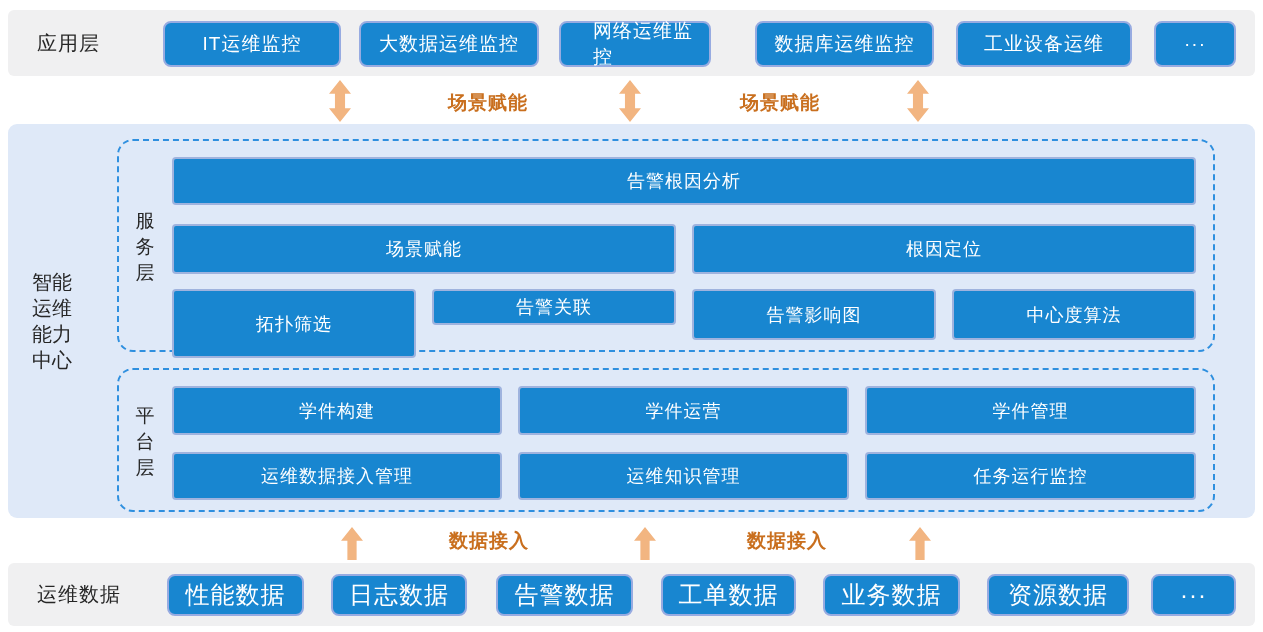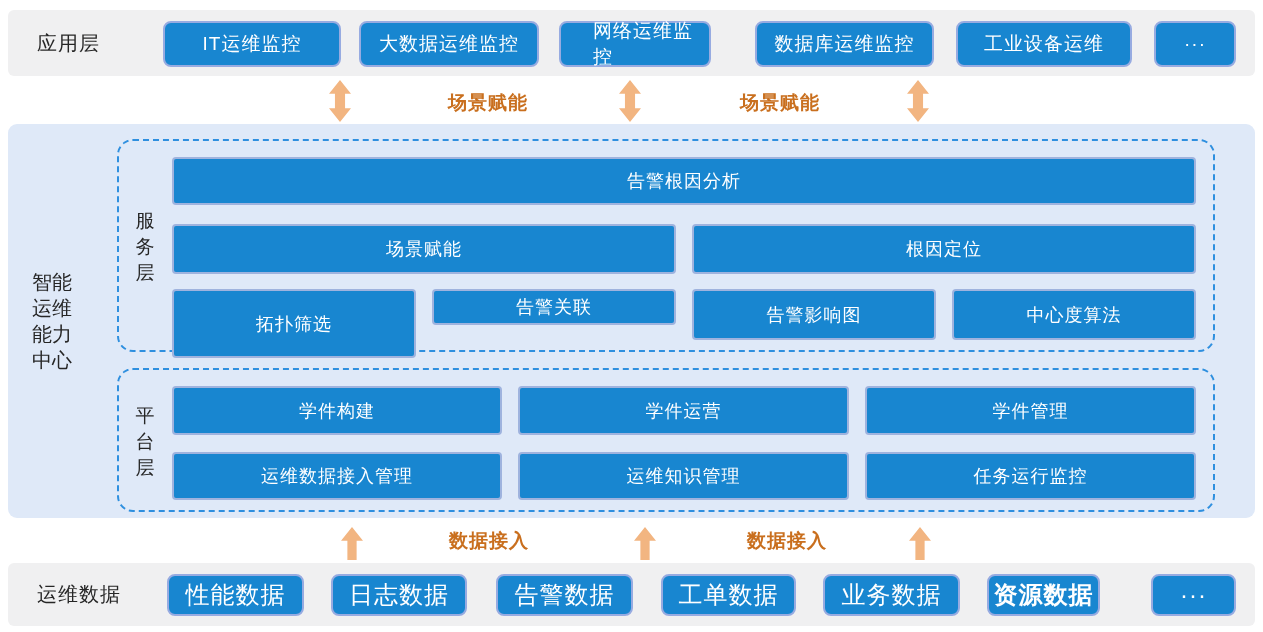--- a/index.html
+++ b/index.html
@@ -146,17 +146,17 @@
   <div class="olabel olabel-bottom" style="left:449px;">数据接入</div>
   <div class="olabel olabel-bottom" style="left:747px;">数据接入</div>
 
   <div class="band bottom-band">
     <div class="band-label">运维数据</div>
     <div class="btn" style="left:159px;width:137px;">性能数据</div>
     <div class="btn" style="left:323px;width:136px;">日志数据</div>
     <div class="btn" style="left:488px;width:137px;">告警数据</div>
     <div class="btn" style="left:653px;width:135px;">工单数据</div>
     <div class="btn" style="left:815px;width:137px;">业务数据</div>
-    <div class="btn" style="left:979px;width:113px;font-weight:bold;">资源数据</div>
+    <div class="btn" style="left:979px;width:142px;">资源数据</div>
     <div class="btn" style="left:1143px;width:85px;">···</div>
   </div>
 
 </div>
 
 </body></html>

